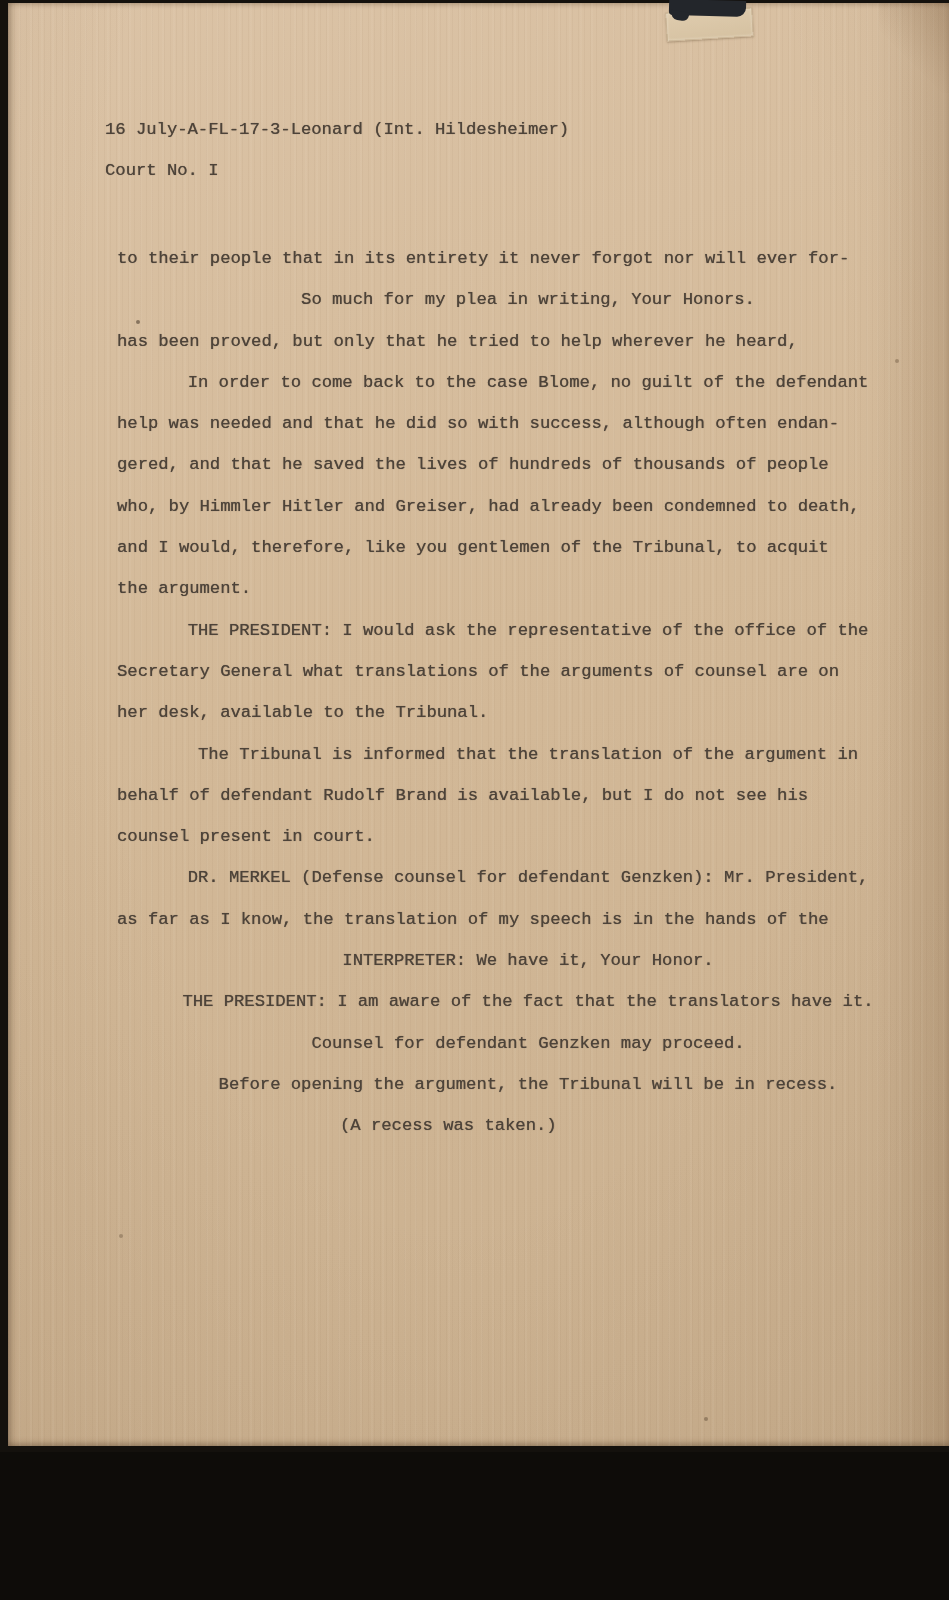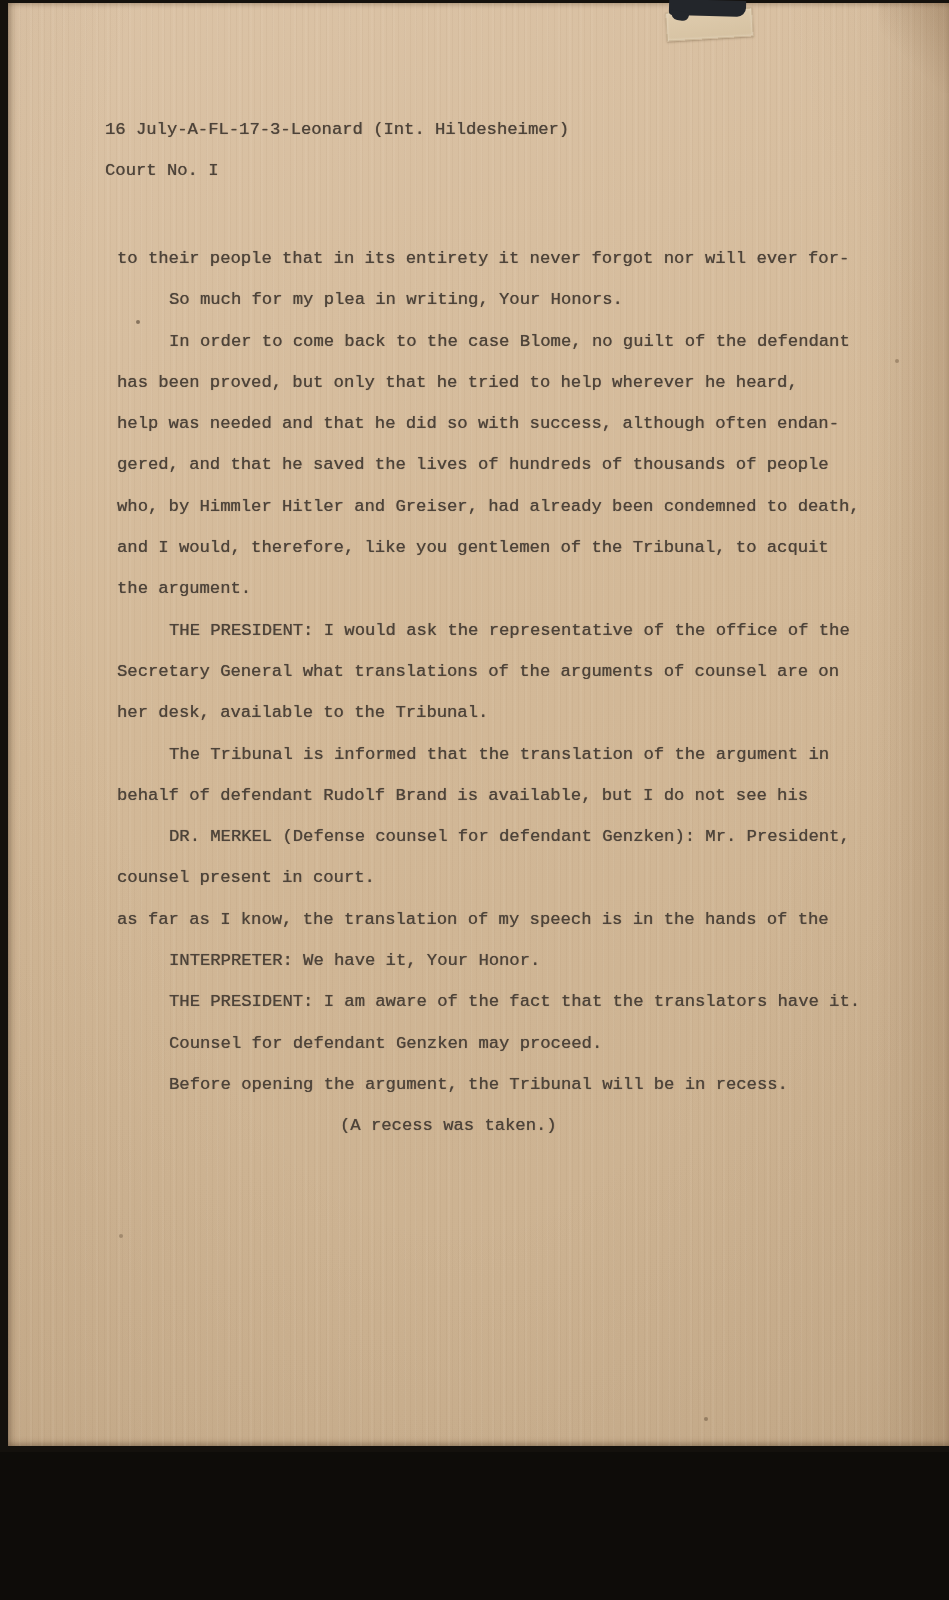--- a/index.html
+++ b/index.html
@@ -77,21 +77,21 @@
     white-space: pre;
     font-size: 17.2px;
     line-height: 41.3px;
     color: var(--ink, #4d4339);
     text-shadow: 0 0 0.8px rgba(77,67,57,0.75), 0.4px 0.4px 0.6px rgba(77,67,57,0.28);
     letter-spacing: 0;
   }
   .doc-header { position: absolute; left: 105px; top: 109px; }
   .doc-body   { position: absolute; left: 105px; top: 238px; width: 770px; margin-left: 12px; }
   .line.flush  { padding-left: 0; }
-  .line.indent { padding-left: 52px; }
+  .line.indent { padding-left: 52px; text-align: center; }
   .line.center { padding-left: 223px; }
   .page-number { position: absolute; left: 447px; top: 1477px; }
 </style>
 </head>
 <body>
 
 <div class="scan">
   <div class="paper">
     <div class="paper-texture"></div>
     <div class="corner-shadow"></div>
@@ -102,34 +102,34 @@
   <div class="specks"></div>
 
   <div class="doc-header">
     <div class="typeline line flush">16 July-A-FL-17-3-Leonard (Int. Hildesheimer)</div>
     <div class="typeline line flush">Court No. I</div>
   </div>
 
   <div class="doc-body">
       <div class="typeline line flush">to their people that in its entirety it never forgot nor will ever for-</div>
       <div class="typeline line indent">So much for my plea in writing, Your Honors.</div>
+      <div class="typeline line flush">has been proved, but only that he tried to help wherever he heard,</div>
       <div class="typeline line indent">In order to come back to the case Blome, no guilt of the defendant</div>
-      <div class="typeline line flush">has been proved, but only that he tried to help wherever he heard,</div>
       <div class="typeline line flush">help was needed and that he did so with success, although often endan-</div>
       <div class="typeline line flush">gered, and that he saved the lives of hundreds of thousands of people</div>
       <div class="typeline line flush">who, by Himmler Hitler and Greiser, had already been condemned to death,</div>
       <div class="typeline line flush">and I would, therefore, like you gentlemen of the Tribunal, to acquit</div>
       <div class="typeline line flush">the argument.</div>
       <div class="typeline line indent">THE PRESIDENT: I would ask the representative of the office of the</div>
       <div class="typeline line flush">Secretary General what translations of the arguments of counsel are on</div>
       <div class="typeline line flush">her desk, available to the Tribunal.</div>
       <div class="typeline line indent">The Tribunal is informed that the translation of the argument in</div>
       <div class="typeline line flush">behalf of defendant Rudolf Brand is available, but I do not see his</div>
+      <div class="typeline line flush">counsel present in court.</div>
       <div class="typeline line indent">DR. MERKEL (Defense counsel for defendant Genzken): Mr. President,</div>
-      <div class="typeline line flush">counsel present in court.</div>
       <div class="typeline line flush">as far as I know, the translation of my speech is in the hands of the</div>
       <div class="typeline line indent">INTERPRETER: We have it, Your Honor.</div>
       <div class="typeline line indent">THE PRESIDENT: I am aware of the fact that the translators have it.</div>
       <div class="typeline line indent">Counsel for defendant Genzken may proceed.</div>
       <div class="typeline line indent">Before opening the argument, the Tribunal will be in recess.</div>
       <div class="typeline line center">(A recess was taken.)</div>
     </div>
 
   <div class="typeline page-number">10994</div>
 </div>

